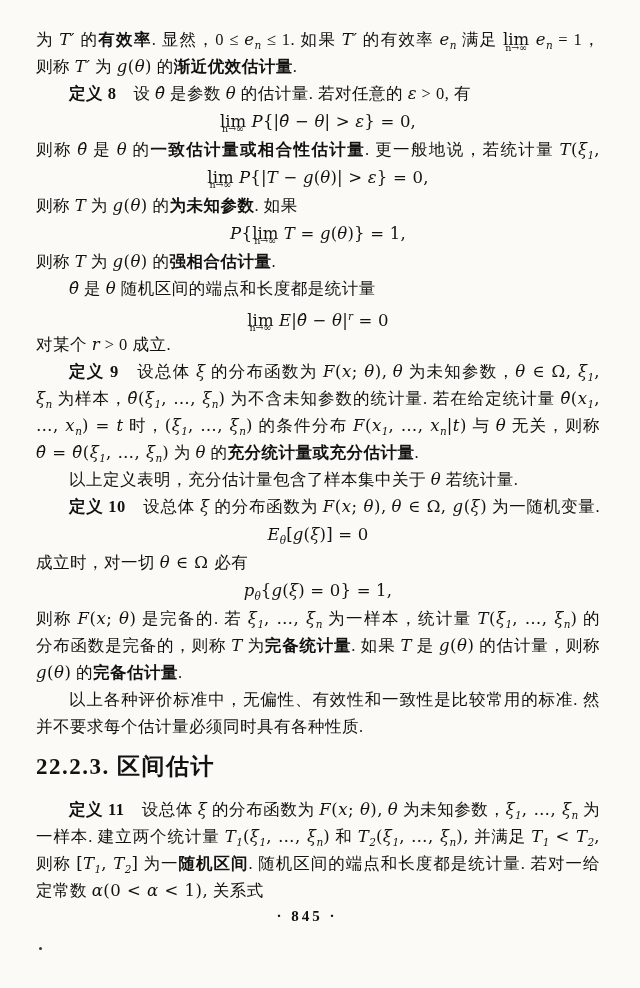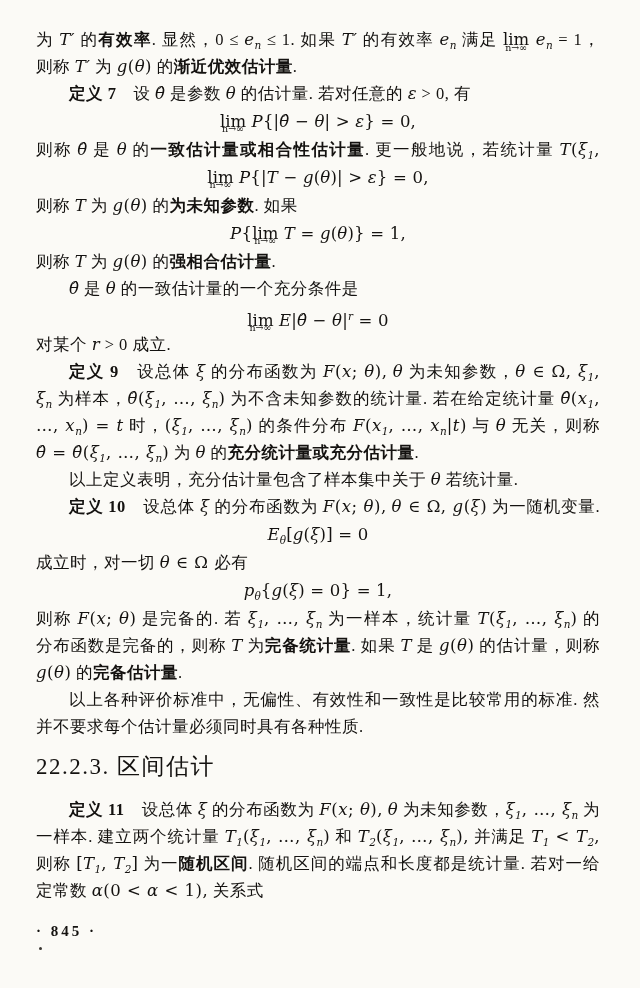--- a/index.html
+++ b/index.html
@@ -38,29 +38,29 @@
     white-space:nowrap;
     letter-spacing:0.2px;
   }
   .line.heading{
     font-size:23px;
     line-height:30px;
     height:30px;
     margin:12px 0 14px 0;
     letter-spacing:1.5px;
     text-indent:0;
-    font-weight:400;
+    font-weight:700;
   }
   .line.pagenum{
-    text-align:left;
+    text-align:center;
     padding-right:22px;
     font-size:15px;
     height:22px;
     line-height:22px;
-    margin-top:16px;
+    margin-top:1px;
     letter-spacing:3px;
     font-weight:700;
   }
   .cn{ font-family:"Liberation Serif","DejaVu Serif",serif; }
   .b{ font-weight:700; }
   .math{ font-family:"DejaVu Serif","Liberation Serif",serif; }
   .it{ font-style:italic; }
   sub.math{ font-size:10.5px; font-style:italic; vertical-align:-4px; letter-spacing:0; }
   sup.math{ font-size:10.5px; font-style:italic; vertical-align:6px; letter-spacing:0; }
   .lim{
@@ -88,28 +88,28 @@
     border-radius:50%;
   }
 </style>
 </head>
 <body style="background: rgb(251, 250, 246); color: rgb(20, 18, 16);">
 
 <div id="page">
   <div id="content">
       <div class="line body full"><span class="cn">为 </span><span class="math it">T′</span><span class="cn"> 的</span><span class="cn b">有效率</span><span class="cn">. 显然，0 ≤ </span><span class="math it">e</span><sub class="math">n</sub><span class="cn"> ≤ 1. 如果 </span><span class="math it">T′</span><span class="cn"> 的有效率 </span><span class="math it">e</span><sub class="math">n</sub><span class="cn"> 满足 </span><span class="math lim"><span class="top">lim</span><span class="u">n→∞</span></span><span class="math"> </span><span class="math it">e</span><sub class="math">n</sub><span class="cn"> = 1，</span></div>
       <div class="line body"><span class="cn">则称 </span><span class="math it">T′</span><span class="cn"> 为 </span><span class="math it">g</span><span class="math">(</span><span class="math it">θ</span><span class="math">)</span><span class="cn"> 的</span><span class="cn b">渐近优效估计量</span><span class="cn">.</span></div>
-      <div class="line indent"><span class="cn b">定义 7</span><span class="cn">　设 </span><span class="math it">θ̂</span><span class="cn"> 是参数 </span><span class="math it">θ</span><span class="cn"> 的估计量. 若对任意的 </span><span class="math it">ε</span><span class="cn"> &gt; 0, 有</span></div>
+      <div class="line indent"><span class="cn b">定义 8</span><span class="cn">　设 </span><span class="math it">θ̂</span><span class="cn"> 是参数 </span><span class="math it">θ</span><span class="cn"> 的估计量. 若对任意的 </span><span class="math it">ε</span><span class="cn"> &gt; 0, 有</span></div>
       <div class="line formula"><span class="math lim"><span class="top">lim</span><span class="u">n→∞</span></span><span class="math"> </span><span class="math it">P</span><span class="math">{|</span><span class="math it">θ̂</span><span class="math"> − </span><span class="math it">θ</span><span class="math">| &gt; </span><span class="math it">ε</span><span class="math">} = 0,</span></div>
       <div class="line body full"><span class="cn">则称 </span><span class="math it">θ̂</span><span class="cn"> 是 </span><span class="math it">θ</span><span class="cn"> 的</span><span class="cn b">一致估计量或相合性估计量</span><span class="cn">. 更一般地说，若统计量 </span><span class="math it">T</span><span class="math">(</span><span class="math it">ξ</span><sub class="math">1</sub><span class="math">, …,</span></div>
       <div class="line formula"><span class="math lim"><span class="top">lim</span><span class="u">n→∞</span></span><span class="math"> </span><span class="math it">P</span><span class="math">{|</span><span class="math it">T</span><span class="math"> − </span><span class="math it">g</span><span class="math">(</span><span class="math it">θ</span><span class="math">)| &gt; </span><span class="math it">ε</span><span class="math">} = 0,</span></div>
       <div class="line body"><span class="cn">则称 </span><span class="math it">T</span><span class="cn"> 为 </span><span class="math it">g</span><span class="math">(</span><span class="math it">θ</span><span class="math">)</span><span class="cn"> 的</span><span class="cn b">为未知参数</span><span class="cn">. 如果</span></div>
       <div class="line formula"><span class="math it">P</span><span class="math">{</span><span class="math lim"><span class="top">lim</span><span class="u">n→∞</span></span><span class="math"> </span><span class="math it">T</span><span class="math"> = </span><span class="math it">g</span><span class="math">(</span><span class="math it">θ</span><span class="math">)} = 1,</span></div>
       <div class="line body"><span class="cn">则称 </span><span class="math it">T</span><span class="cn"> 为 </span><span class="math it">g</span><span class="math">(</span><span class="math it">θ</span><span class="math">)</span><span class="cn"> 的</span><span class="cn b">强相合估计量</span><span class="cn">.</span></div>
-      <div class="line indent"><span class="math it">θ̂</span><span class="cn"> 是 </span><span class="math it">θ</span><span class="cn"> 的一致估计量的一个充分条件是</span></div>
+      <div class="line indent"><span class="math it">θ̂</span><span class="cn"> 是 </span><span class="math it">θ</span><span class="cn"> 随机区间的端点和长度都是统计量</span></div>
       <div class="line formula"><span class="math lim"><span class="top">lim</span><span class="u">n→∞</span></span><span class="math"> </span><span class="math it">E</span><span class="math">|</span><span class="math it">θ̂</span><span class="math"> − </span><span class="math it">θ</span><span class="math">|</span><sup class="math">r</sup><span class="math"> = 0</span></div>
       <div class="line body"><span class="cn">对某个 </span><span class="math it">r</span><span class="cn"> &gt; 0 成立.</span></div>
       <div class="line indent full"><span class="cn b">定义 9</span><span class="cn">　设总体 </span><span class="math it">ξ</span><span class="cn"> 的分布函数为 </span><span class="math it">F</span><span class="math">(</span><span class="math it">x</span><span class="math">; </span><span class="math it">θ</span><span class="math">),</span><span class="cn"> </span><span class="math it">θ</span><span class="cn"> 为未知参数，</span><span class="math it">θ</span><span class="math"> ∈ Ω, </span><span class="math it">ξ</span><sub class="math">1</sub><span class="math">, …,</span></div>
       <div class="line body full"><span class="math it">ξ</span><sub class="math">n</sub><span class="cn"> 为样本，</span><span class="math it">θ̂</span><span class="math">(</span><span class="math it">ξ</span><sub class="math">1</sub><span class="math">, …, </span><span class="math it">ξ</span><sub class="math">n</sub><span class="math">)</span><span class="cn"> 为不含未知参数的统计量. 若在给定统计量 </span><span class="math it">θ̂</span><span class="math">(</span><span class="math it">x</span><sub class="math">1</sub><span class="math">,</span></div>
       <div class="line body full"><span class="math">…, </span><span class="math it">x</span><sub class="math">n</sub><span class="math">) = </span><span class="math it">t</span><span class="cn"> 时，</span><span class="math">(</span><span class="math it">ξ</span><sub class="math">1</sub><span class="math">, …, </span><span class="math it">ξ</span><sub class="math">n</sub><span class="math">)</span><span class="cn"> 的条件分布 </span><span class="math it">F</span><span class="math">(</span><span class="math it">x</span><sub class="math">1</sub><span class="math">, …, </span><span class="math it">x</span><sub class="math">n</sub><span class="math">|</span><span class="math it">t</span><span class="math">)</span><span class="cn"> 与 </span><span class="math it">θ</span><span class="cn"> 无关，则称</span></div>
       <div class="line body"><span class="math it">θ̂</span><span class="math"> = </span><span class="math it">θ̂</span><span class="math">(</span><span class="math it">ξ</span><sub class="math">1</sub><span class="math">, …, </span><span class="math it">ξ</span><sub class="math">n</sub><span class="math">)</span><span class="cn"> 为 </span><span class="math it">θ</span><span class="cn"> 的</span><span class="cn b">充分统计量或充分估计量</span><span class="cn">.</span></div>
       <div class="line indent"><span class="cn">以上定义表明，充分估计量包含了样本集中关于 </span><span class="math it">θ</span><span class="cn"> 若统计量.</span></div>
       <div class="line indent full"><span class="cn b">定义 10</span><span class="cn">　设总体 </span><span class="math it">ξ</span><span class="cn"> 的分布函数为 </span><span class="math it">F</span><span class="math">(</span><span class="math it">x</span><span class="math">; </span><span class="math it">θ</span><span class="math">),</span><span class="cn"> </span><span class="math it">θ</span><span class="math"> ∈ Ω, </span><span class="math it">g</span><span class="math">(</span><span class="math it">ξ</span><span class="math">)</span><span class="cn"> 为一随机变量.</span></div>
       <div class="line formula"><span class="math it">E</span><sub class="math">θ</sub><span class="math">[</span><span class="math it">g</span><span class="math">(</span><span class="math it">ξ</span><span class="math">)] = 0</span></div>
       <div class="line body"><span class="cn">成立时，对一切 </span><span class="math it">θ</span><span class="math"> ∈ Ω </span><span class="cn">必有</span></div>

